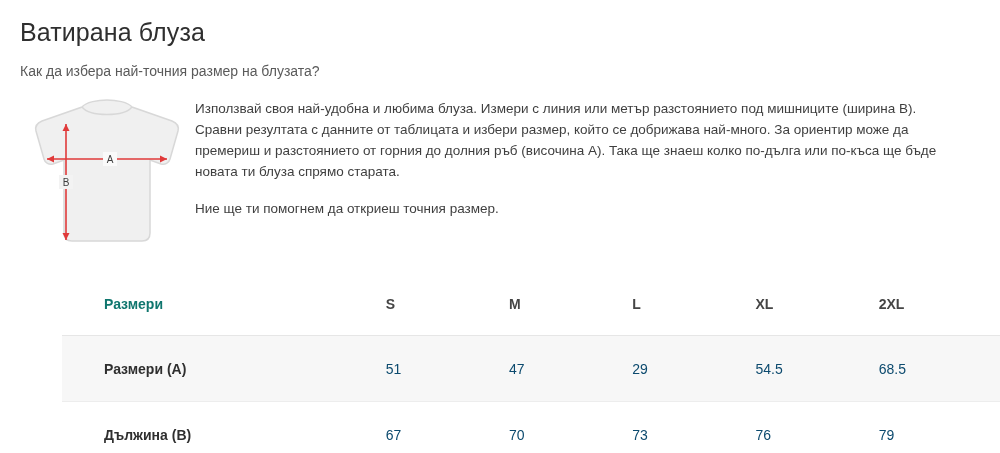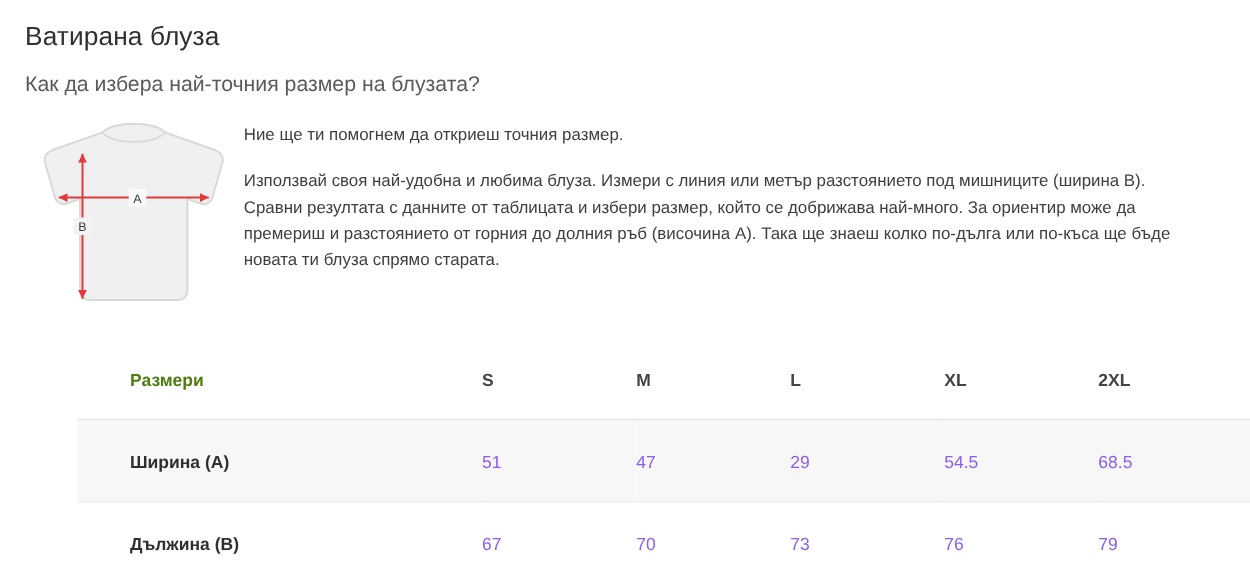--- a/index.html
+++ b/index.html
@@ -15,28 +15,28 @@
     overflow: hidden;
   }
   .page {
     position: relative;
     width: 1000px;
     height: 453px;
     box-sizing: border-box;
     padding: 0 20px;
   }
   .title {
-    font-size: 21px;
+    font-size: 25px;
     font-weight: 400;
     color: #2f2f2f;
     margin: 18px 0 12px 0;
     letter-spacing: 0.1px;
   }
   .subtitle {
-    font-size: 17px;
+    font-size: 14px;
     font-weight: 400;
     color: #5a5a5a;
     margin: 16px 0 0 0;
   }
 
   .info-row {
     display: flex;
     align-items: flex-start;
     margin-top: 16px;
   }
@@ -68,37 +68,37 @@
   .size-table th,
   .size-table td {
     text-align: left;
     font-weight: 400;
     font-size: 14px;
     padding: 0;
     vertical-align: middle;
   }
   .size-table thead th {
     height: 62px;
-    color: #4d7c0f;
+    color: #0f766e;
     font-weight: bold;
     font-size: 14px;
     border-bottom: 1px solid #e6e6e6;
   }
   .size-table thead th.head-size {
     color: #454545;
   }
   .size-table tbody tr {
     height: 66px;
   }
   .size-table tbody tr.shaded {
     background: #f7f7f7;
   }
   .size-table tbody td {
     border-bottom: 1px solid #ededed;
-    color: #8b5cf6;
+    color: #0c4a6e;
     font-size: 14px;
   }
   .size-table tbody td.row-label {
     color: #2f2f2f;
     font-weight: bold;
   }
   .col-label { width: 260px; padding-left: 42px !important; }
   .col-val   { width: 115px; }
   .size-table thead th.col-label { padding-left: 42px; }
   .size-table tbody td.col-label { padding-left: 42px; }
@@ -127,40 +127,40 @@
 
         <line x1="46" y1="27" x2="46" y2="143" stroke="#e03a3a" stroke-width="1.6"></line>
         <path d="M46 27 L42.5 34 L49.5 34 Z" fill="#e03a3a"></path>
         <path d="M46 143 L42.5 136 L49.5 136 Z" fill="#e03a3a"></path>
         <rect x="39" y="78" width="14" height="14" fill="#f3f3f3"></rect>
         <text x="46" y="89" font-family="Liberation Sans, sans-serif" font-size="10" fill="#3d3d3d" text-anchor="middle">B</text>
       </svg>
     </div>
 
     <div class="copy">
+      <p>Използвай своя най-удобна и любима блуза. Измери с линия или метър разстоянието под мишниците (ширина B). Сравни резултата с данните от таблицата и избери размер, който се добрижава най-много. За ориентир може да премериш и разстоянието от горния до долния ръб (височина A). Така ще знаеш колко по-дълга или по-къса ще бъде новата ти блуза спрямо старата.</p>
       <p>Ние ще ти помогнем да откриеш точния размер.</p>
-      <p>Използвай своя най-удобна и любима блуза. Измери с линия или метър разстоянието под мишниците (ширина B). Сравни резултата с данните от таблицата и избери размер, който се добрижава най-много. За ориентир може да премериш и разстоянието от горния до долния ръб (височина A). Така ще знаеш колко по-дълга или по-къса ще бъде новата ти блуза спрямо старата.</p>
     </div>
 
   </div>
 
   <table class="size-table">
     <thead>
       <tr>
         <th class="col-label">Размери</th>
         <th class="col-val head-size">S</th>
         <th class="col-val head-size">M</th>
         <th class="col-val head-size">L</th>
         <th class="col-val head-size">XL</th>
         <th class="col-val head-size">2XL</th>
       </tr>
     </thead>
     <tbody>
       <tr class="shaded">
-        <td class="col-label row-label">Ширина (A)</td>
+        <td class="col-label row-label">Размери (A)</td>
         <td class="col-val">51</td>
         <td class="col-val">47</td>
         <td class="col-val">29</td>
         <td class="col-val">54.5</td>
         <td class="col-val">68.5</td>
       </tr>
       <tr>
         <td class="col-label row-label">Дължина (B)</td>
         <td class="col-val">67</td>
         <td class="col-val">70</td>

